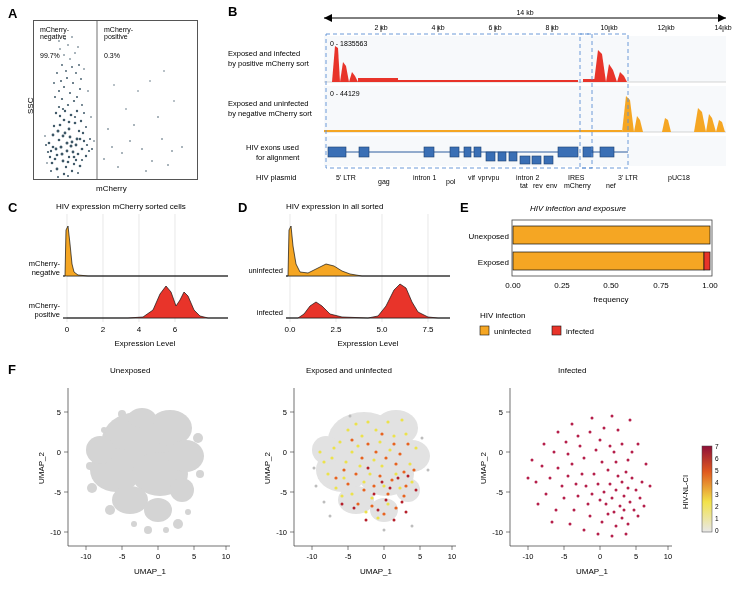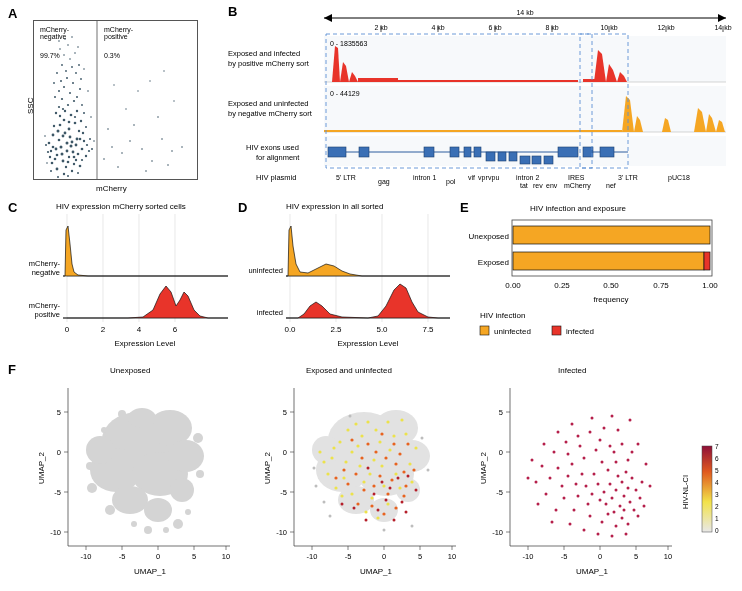--- a/index.html
+++ b/index.html
@@ -319,21 +319,21 @@
     <text x="144" y="118" font-size="8" text-anchor="middle">5.0</text>
     <text x="190" y="118" font-size="8" text-anchor="middle">7.5</text>
     <text x="130" y="132" font-size="8" text-anchor="middle">Expression Level</text>
     <text x="45" y="59" font-size="7.5" text-anchor="end">uninfected</text>
     <text x="45" y="101" font-size="7.5" text-anchor="end">infected</text>
   </svg>
 </div>
 
 <div class="panel" style="left:460px;top:200px;width:275px;height:155px;">
   <div class="plabel" style="position:absolute;left:0;top:0;">E</div>
-  <div class="tiny8" style="position:absolute;left:70px;top:4px;">HIV infection and exposure</div>
+  <div class="tiny8" style="position:absolute;left:70px;top:4px;font-style:italic;">HIV infection and exposure</div>
   <svg width="275" height="140" viewBox="0 0 275 140" style="position:absolute;left:0;top:16px;">
     <rect x="52" y="4" width="200" height="56" fill="none" stroke="#444" stroke-width="0.8"></rect>
     <rect x="53" y="10" width="197" height="18" fill="#f5a623" stroke="#111" stroke-width="0.7"></rect>
     <rect x="53" y="36" width="191" height="18" fill="#f5a623" stroke="#111" stroke-width="0.7"></rect>
     <rect x="244" y="36" width="6" height="18" fill="#e8342a" stroke="#111" stroke-width="0.7"></rect>
     <text x="49" y="23" font-size="8" text-anchor="end">Unexposed</text>
     <text x="49" y="49" font-size="8" text-anchor="end">Exposed</text>
     <text x="53" y="72" font-size="8" text-anchor="middle">0.00</text>
     <text x="102" y="72" font-size="8" text-anchor="middle">0.25</text>
     <text x="151" y="72" font-size="8" text-anchor="middle">0.50</text>

